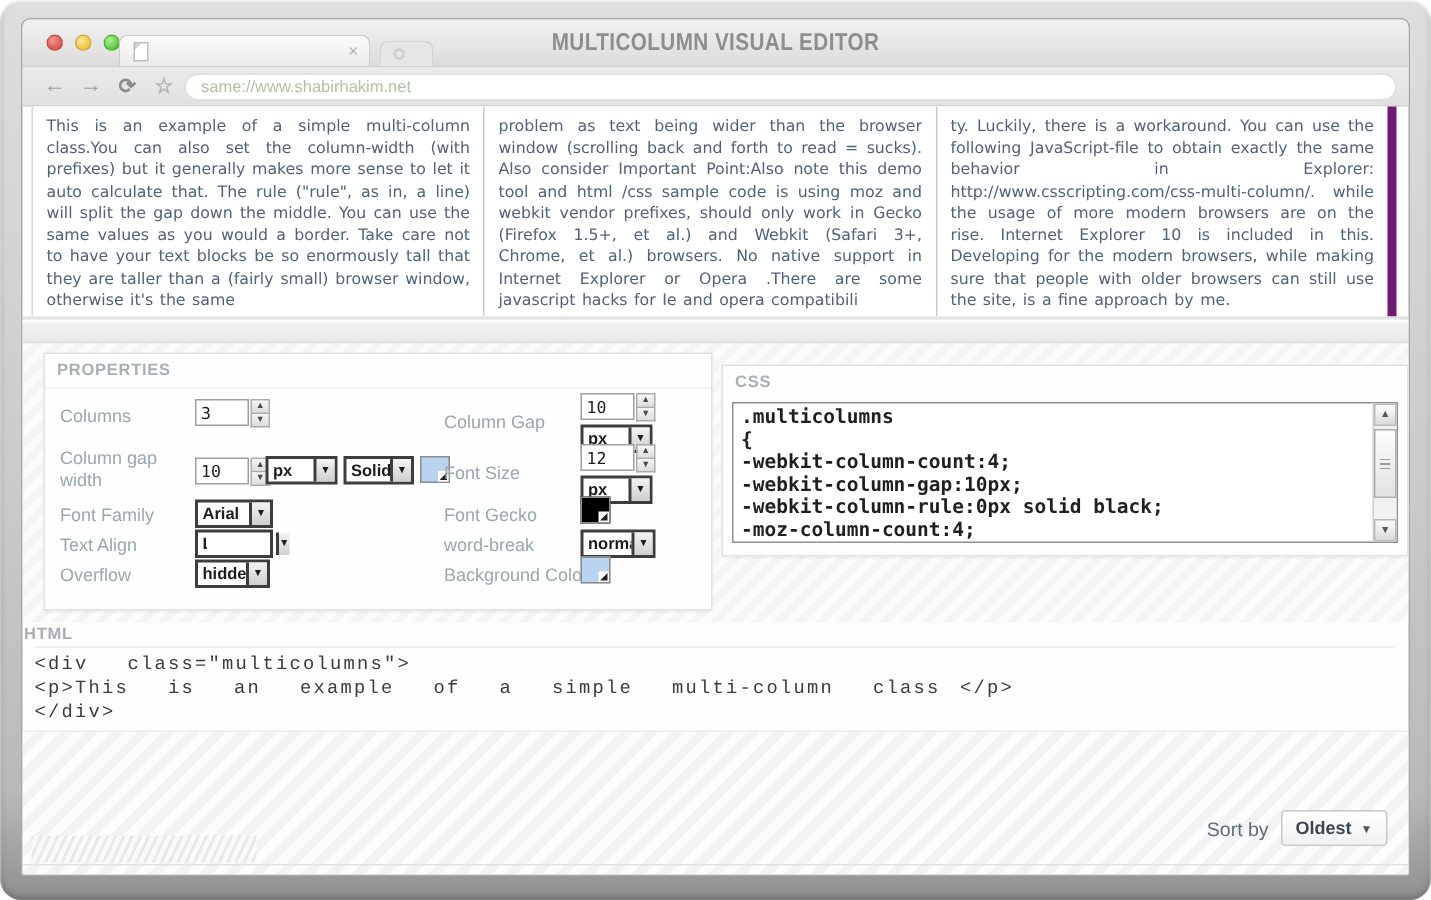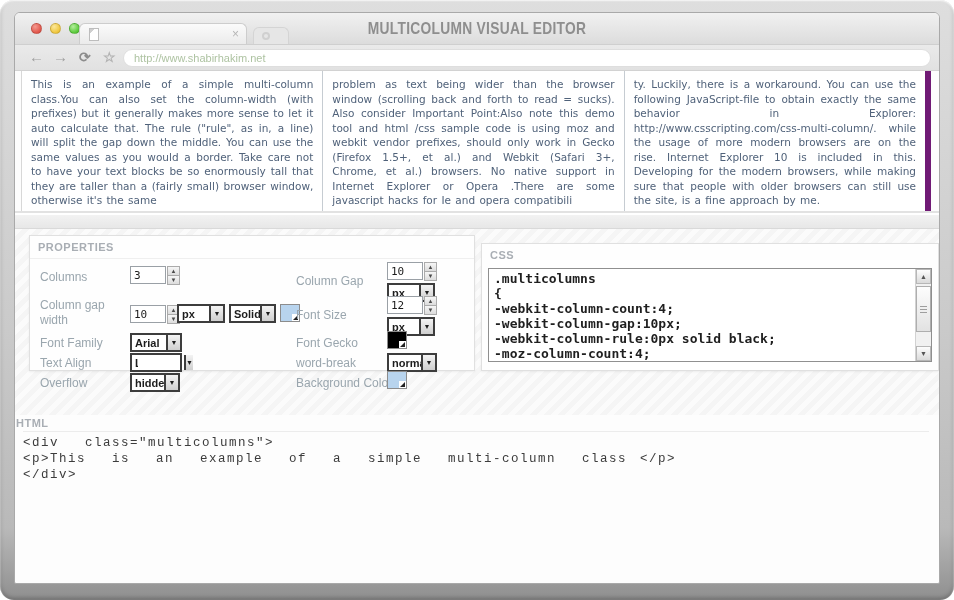--- a/index.html
+++ b/index.html
@@ -49,21 +49,21 @@
 
   
   .divider { position:absolute; left:0; right:0; top:198px; height:18px;
     background:linear-gradient(#f4f4f4,#e7e7e7); border-top:2px solid #e2e2e2; border-bottom:1px solid #d9d9d9;
     box-shadow:inset 0 2px 0 #fff; }
 
   
   .main { position:absolute; left:0; right:0; top:216px; height:186px;
     background:repeating-linear-gradient(135deg,#fbfbfb 0 5px,#f5f5f5 5px 10px); }
   .panel { position:absolute; background:#fefefe; border:1px solid #e0e0e0; box-shadow:0 1px 2px rgba(0,0,0,.06); }
-  .props { left:14px; top:6px; width:446px; height:136px; }
+  .props { left:14px; top:6px; width:446px; height:172px; }
   .csspanel { left:466px; top:14px; width:458px; height:128px; }
   .phead { position:absolute; left:8px; top:5px; font-size:11px; font-weight:bold; color:#a9aeb4;
     letter-spacing:.5px; text-shadow:0 1px 0 #fff; }
   .phead-rule { position:absolute; left:0; right:0; top:22px; border-top:1px solid #efefef; }
 
   .plabel { position:absolute; font-size:12px; color:#9aa6ae; white-space:nowrap; }
 
   .numfield { position:absolute; display:flex; height:18px; }
   .numbox { width:36px; height:18px; background:#fff; border:1px solid #9aa0a6; font-size:11px;
     color:#1c1c1c; padding:2px 3px 0; font-family:"DejaVu Sans Mono",monospace; }
@@ -138,21 +138,21 @@
       </div>
       <div class="title">MULTICOLUMN VISUAL EDITOR</div>
     </div>
 
     <div class="toolbar">
       <span class="navbtn nav-back">←</span>
       <span class="navbtn nav-fwd">→</span>
       <span class="navbtn nav-reload">⟳</span>
       <span class="navbtn nav-star">☆</span>
       <div class="urlbar">
-        <span>http://www.shabirhakim.net</span>
+        <span>same://www.shabirhakim.net</span>
       </div>
     </div>
 
     <div class="preview">
       <div class="pcol">This is an example of a simple multi-column class.You can also set the column-width (with prefixes) but it generally makes more sense to let it auto calculate that. The rule ("rule", as in, a line) will split the gap down the middle. You can use the same values as you would a border. Take care not to have your text blocks be so enormously tall that they are taller than a (fairly small) browser window, otherwise it's the same</div>
       <div class="pcol">problem as text being wider than the browser window (scrolling back and forth to read = sucks). Also consider Important Point:Also note this demo tool and html /css sample code is using moz and webkit vendor prefixes, should only work in Gecko (Firefox 1.5+, et al.) and Webkit (Safari 3+, Chrome, et al.) browsers. No native support in Internet Explorer or Opera .There are some javascript hacks for Ie and opera compatibili</div>
       <div class="pcol">ty. Luckily, there is a workaround. You can use the following JavaScript-file to obtain exactly the same behavior in Explorer: http://www.csscripting.com/css-multi-column/. while the usage of more modern browsers are on the rise. Internet Explorer 10 is included in this. Developing for the modern browsers, while making sure that people with older browsers can still use the site, is a fine approach by me.</div>
     </div>
 
     <div class="divider"></div>
@@ -269,15 +269,26 @@
           </div>
         </div>
       </div>
     </div>
 
     <div class="hhead">HTML</div>
     <div class="htmlcode">&lt;div  class="multicolumns"&gt;
 &lt;p&gt;This  is  an  example  of  a  simple  multi-column  class &lt;/p&gt;
 &lt;/div&gt;</div>
 
+    <div class="footer">
+      <div class="footer-line"></div>
+      <div class="sort">
+        <span class="sortlabel">Sort by</span>
+        <span class="sortbtn">
+          <span>Oldest</span>
+          <span class="caret">▼</span>
+        </span>
+      </div>
+      <div class="texture"></div>
+    </div>
 
   </div>
 </div>
 
 </body></html>

